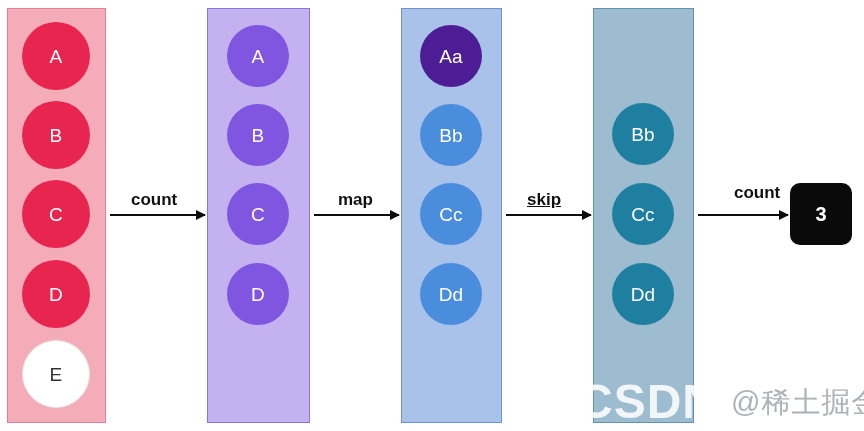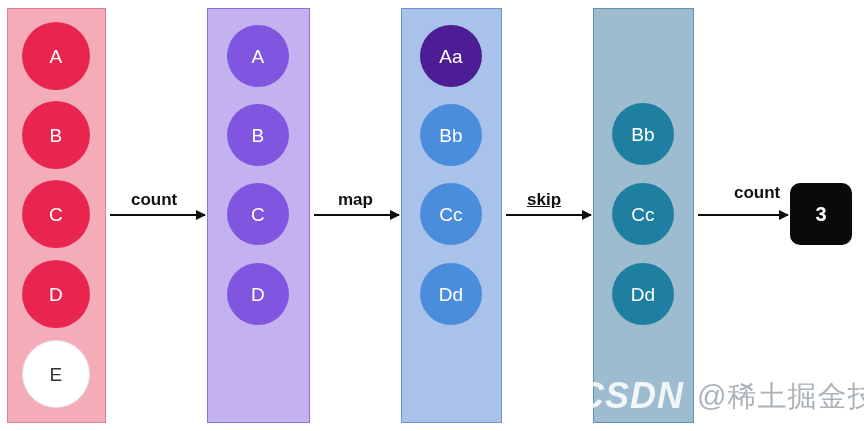--- a/index.html
+++ b/index.html
@@ -81,26 +81,25 @@
   
   .watermark {
     position: absolute;
     display: flex;
     align-items: center;
     gap: 13px;
     user-select: none;
     pointer-events: none;
   }
   .wm-csdn {
-    font-size: 36px;
+    font-size: 48px;
     font-weight: bold;
     color: rgba(255,255,255,0.86);
     letter-spacing: 1px;
     line-height: 1;
-    font-style: italic;
   }
   .wm-cn {
     font-size: 29px;
     color: rgba(120,130,140,0.62);
     letter-spacing: 1px;
     line-height: 1;
     white-space: nowrap;
   }
 </style>
 </head>

